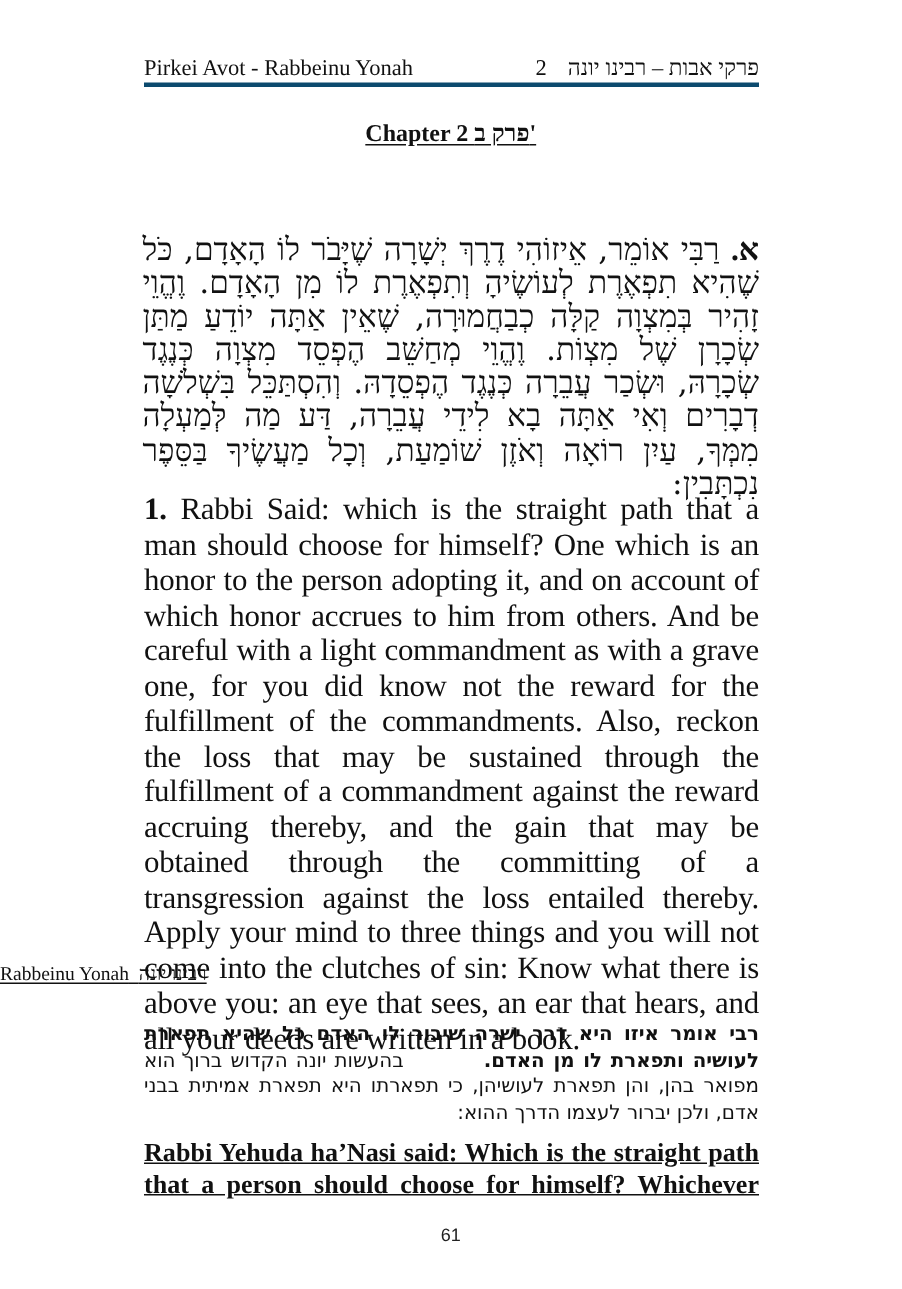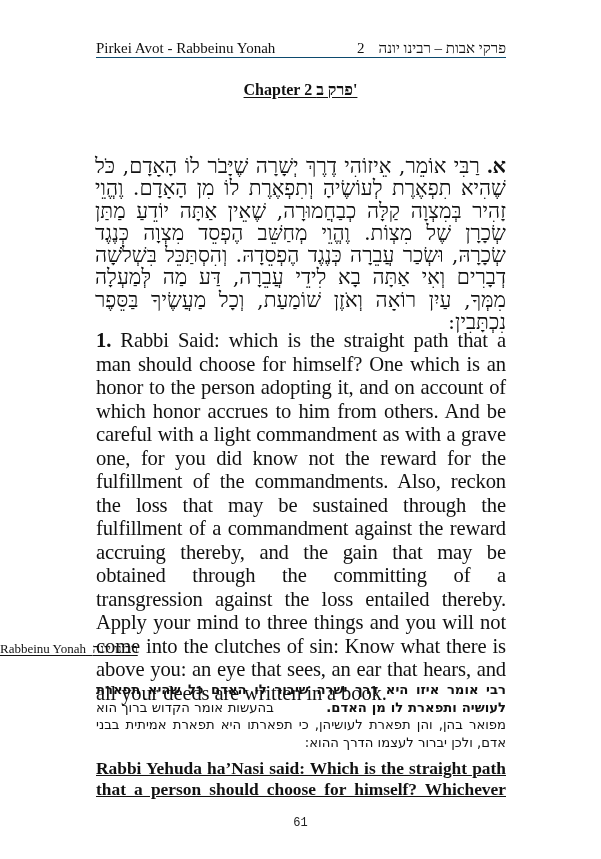--- a/index.html
+++ b/index.html
@@ -18,21 +18,21 @@
       position: absolute;
       left: 0; top: 0;
       width: 601px; height: 859px;
     }
     .running-header {
       position: absolute;
       left: 96px;
       top: 38px;
       width: 410px;
       height: 20px;
-      border-bottom: 1px solid #0c4a6e;
+      border-bottom: 3px solid #0c4a6e;
       font-size: 15px;
       line-height: 18px;
       display: flex;
       justify-content: space-between;
       align-items: flex-end;
     }
     .running-header .en { direction: ltr; }
     .running-header .he-wrap { display: flex; gap: 14px; align-items: flex-end; }
     .running-header .he { direction: rtl; }
 
@@ -118,21 +118,21 @@
       font-weight: bold;
       text-decoration: underline;
     }
 
     .page-number {
       position: absolute;
       left: 0;
       width: 601px;
       top: 816px;
       text-align: center;
-      font-family: Liberation Mono, monospace;
+      font-family: Liberation Sans, sans-serif;
       font-size: 12px;
       color: #222;
     }
   </style>
 </head>
 <body>
 
 <div class="page">
 
   <div class="running-header">
@@ -155,21 +155,21 @@
   <div class="mishna-en">
     <b>1.</b>
     <span>Rabbi Said: which is the straight path that a man should choose for himself? One which is an honor to the person adopting it, and on account of which honor accrues to him from others. And be careful with a light commandment as with a grave one, for you did know not the reward for the fulfillment of the commandments. Also, reckon the loss that may be sustained through the fulfillment of a commandment against the reward accruing thereby, and the gain that may be obtained through the committing of a transgression against the loss entailed thereby. Apply your mind to three things and you will not come into the clutches of sin: Know what there is above you: an eye that sees, an ear that hears, and all your deeds are written in a book.</span>
   </div>
 
   <div class="comment-title">
     <span class="inner"><span>Rabbeinu Yonah</span>&nbsp;&nbsp;<span dir="rtl">רבינו יונה</span></span>
   </div>
 
   <div class="comment-he">
-    <b>רבי אומר איזו היא דרך ישרה שיבור לו האדם כל שהיא תפארת לעושיה ותפארת לו מן האדם.</b><span> בהעשות אומר הקדוש ברוך הוא מפואר בהן, והן תפארת לעושיהן, כי תפארתו היא תפארת אמיתית בבני אדם, ולכן יברור לעצמו הדרך ההוא:</span>
+    <b>רבי אומר איזו היא דרך ישרה שיבור לו האדם כל שהיא תפארת לעושיה ותפארת לו מן האדם.</b><span> בהעשות יונה הקדוש ברוך הוא מפואר בהן, והן תפארת לעושיהן, כי תפארתו היא תפארת אמיתית בבני אדם, ולכן יברור לעצמו הדרך ההוא:</span>
   </div>
 
   <div class="comment-en">
     <span>Rabbi Yehuda ha’Nasi said: Which is the straight path that a person should choose for himself? Whichever</span>
   </div>
 
   <div class="page-number">61</div>
 
 </div>
 

